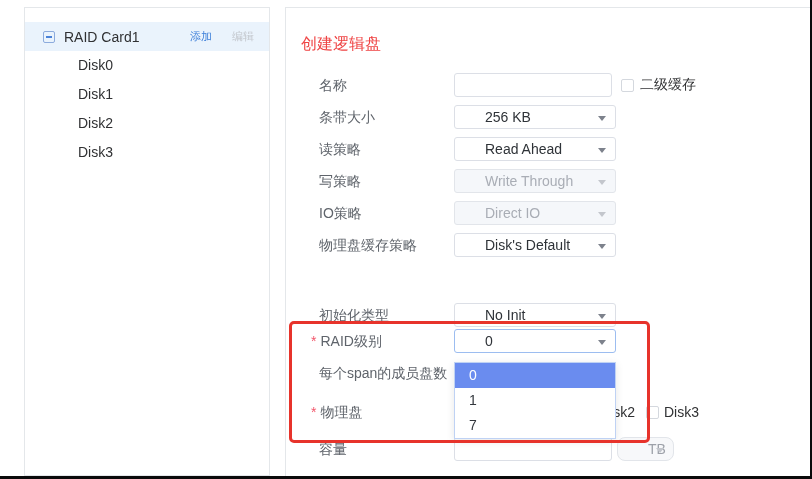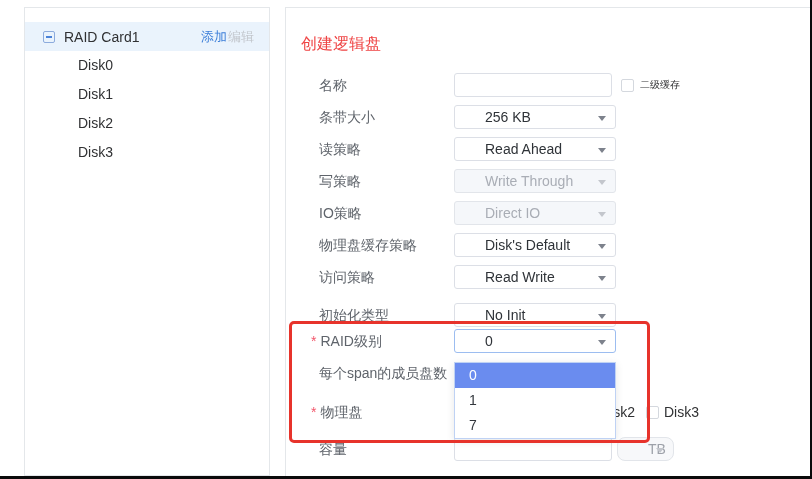--- a/index.html
+++ b/index.html
@@ -20,21 +20,21 @@
   }
   .minus-icon {
     width:12px; height:12px; border:1px solid #8cabdd; border-radius:2px;
     position:relative; flex:0 0 auto;
   }
   .minus-icon::after {
     content:""; position:absolute; left:2px; right:2px; top:4px;
     border-top:2px solid #4a82d8;
   }
   .tree-label { margin-left:9px; font-size:14px; color:#303133; }
-  .tree-links { margin-left:auto; display:flex; gap:1px; font-size:13px; }
+  .tree-links { margin-left:auto; display:flex; gap:20px; font-size:11px; }
   .link-add { color:#3d7fd9; cursor:pointer; }
   .link-edit { color:#c3c7cd; cursor:pointer; }
   .tree-child {
     height:29px; line-height:29px; padding-left:53px;
     font-size:14px; color:#303133; cursor:pointer;
   }
   
   .main {
     position:absolute; left:285px; top:7px; width:525px; height:469px;
     background:#fff; border-top:1px solid #e4e7ea; border-left:1px solid #e4e7ea;
@@ -66,21 +66,21 @@
   .txt-input {
     position:absolute; left:168px; top:0; width:158px; height:24px;
     border:1px solid #dcdfe6; border-radius:3px; background:#fff;
     font-size:14px; color:#2f3338; padding:0 8px; outline:none;
   }
   .cb {
     width:13px; height:13px; border:1px solid #d4d8de; border-radius:2px;
     background:#fff; flex:0 0 auto; cursor:pointer;
   }
   .cache-group { position:absolute; left:335px; top:0; height:24px; display:flex; align-items:center; gap:6px; }
-  .cache-label { font-size:10px; color:#303133; }
+  .cache-label { font-size:14px; color:#303133; }
   .pd-item { position:absolute; top:0; height:24px; display:flex; align-items:center; gap:5px; }
   .pd-label { font-size:14px; color:#303133; }
   .unit-sel { left:331px; width:57px; background:#f7f8fa; border-color:#e2e5ea; color:#9da1a9;border-radius:8px; }
   .unit-sel .arrow { border-top-color:#c3c6cc; }
   
   .dd {
     position:absolute; left:168px; top:354px; width:162px;
     background:#fff; border:1px solid #bfd2f4;
     box-shadow:0 2px 8px rgba(0,0,0,0.10); z-index:5;
   }
@@ -157,27 +157,20 @@
     </div>
 
     <div class="row" style="top:225px">
       <span class="row-label">物理盘缓存策略</span>
       <span class="ctl">
         <span>Disk's Default</span>
         <span class="arrow"></span>
       </span>
     </div>
 
-    <div class="row" style="top:257px">
-      <span class="row-label">访问策略</span>
-      <span class="ctl">
-        <span>Read Write</span>
-        <span class="arrow"></span>
-      </span>
-    </div>
 
     <div class="row" style="top:295px">
       <span class="row-label">初始化类型</span>
       <span class="ctl">
         <span>No Init</span>
         <span class="arrow"></span>
       </span>
     </div>
 
     <div class="row" style="top:321px">

